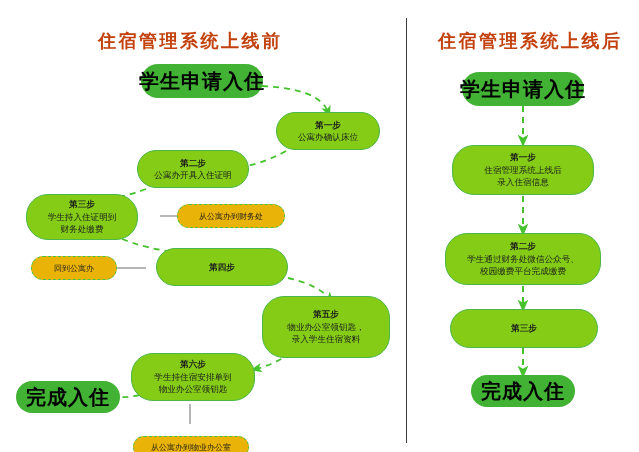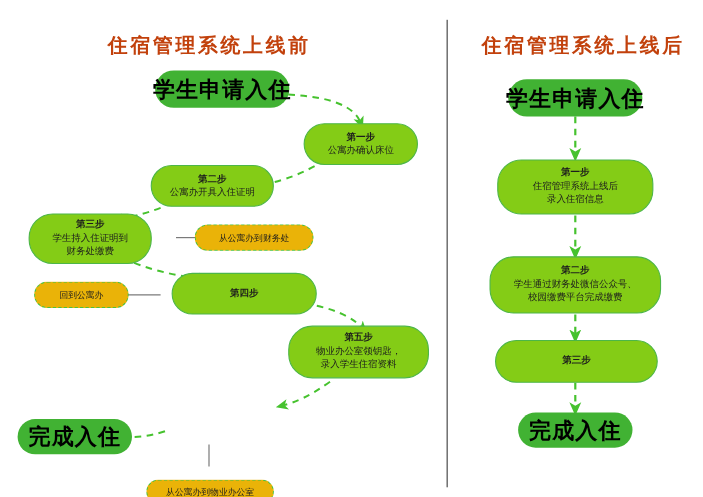--- a/index.html
+++ b/index.html
@@ -151,26 +151,31 @@
   <div class="box" style="left:26px; top:194px; width:112px; height:46px;">
     <span class="ln hd">第三步</span>
     <span class="ln">学生持入住证明到</span>
     <span class="ln">财务处缴费</span>
   </div>
 
   <div class="box" style="left:156px; top:248px; width:132px; height:38px;">
     <span class="ln hd">第四步</span>
   </div>
 
-  <div class="box" style="left:262px; top:296px; width:128px; height:48px;">
+  <div class="box" style="left:262px; top:296px; width:128px; height:62px;">
     <span class="ln hd">第五步</span>
     <span class="ln">物业办公室领钥匙，</span>
     <span class="ln">录入学生住宿资料</span>
   </div>
 
+  <div class="box" style="left:131px; top:353px; width:124px; height:48px;">
+    <span class="ln hd">第六步</span>
+    <span class="ln">学生持住宿安排单到</span>
+    <span class="ln">物业办公室领钥匙</span>
+  </div>
 
   <div class="pill" id="left-end" style="left:16px; top:381px; width:104px; height:32px;">完成入住</div>
 
   <div class="note" style="left:177px; top:204px; width:108px; height:24px;">从公寓办到财务处</div>
   <div class="note" style="left:31px; top:256px; width:86px; height:24px;">回到公寓办</div>
   <div class="note" style="left:133px; top:436px; width:116px; height:22px;">从公寓办到物业办公室</div>
 
   <div class="pill" id="right-start" style="left:462px; top:72px; width:122px; height:34px;">学生申请入住</div>
 
   <div class="box" style="left:452px; top:145px; width:142px; height:50px;">

